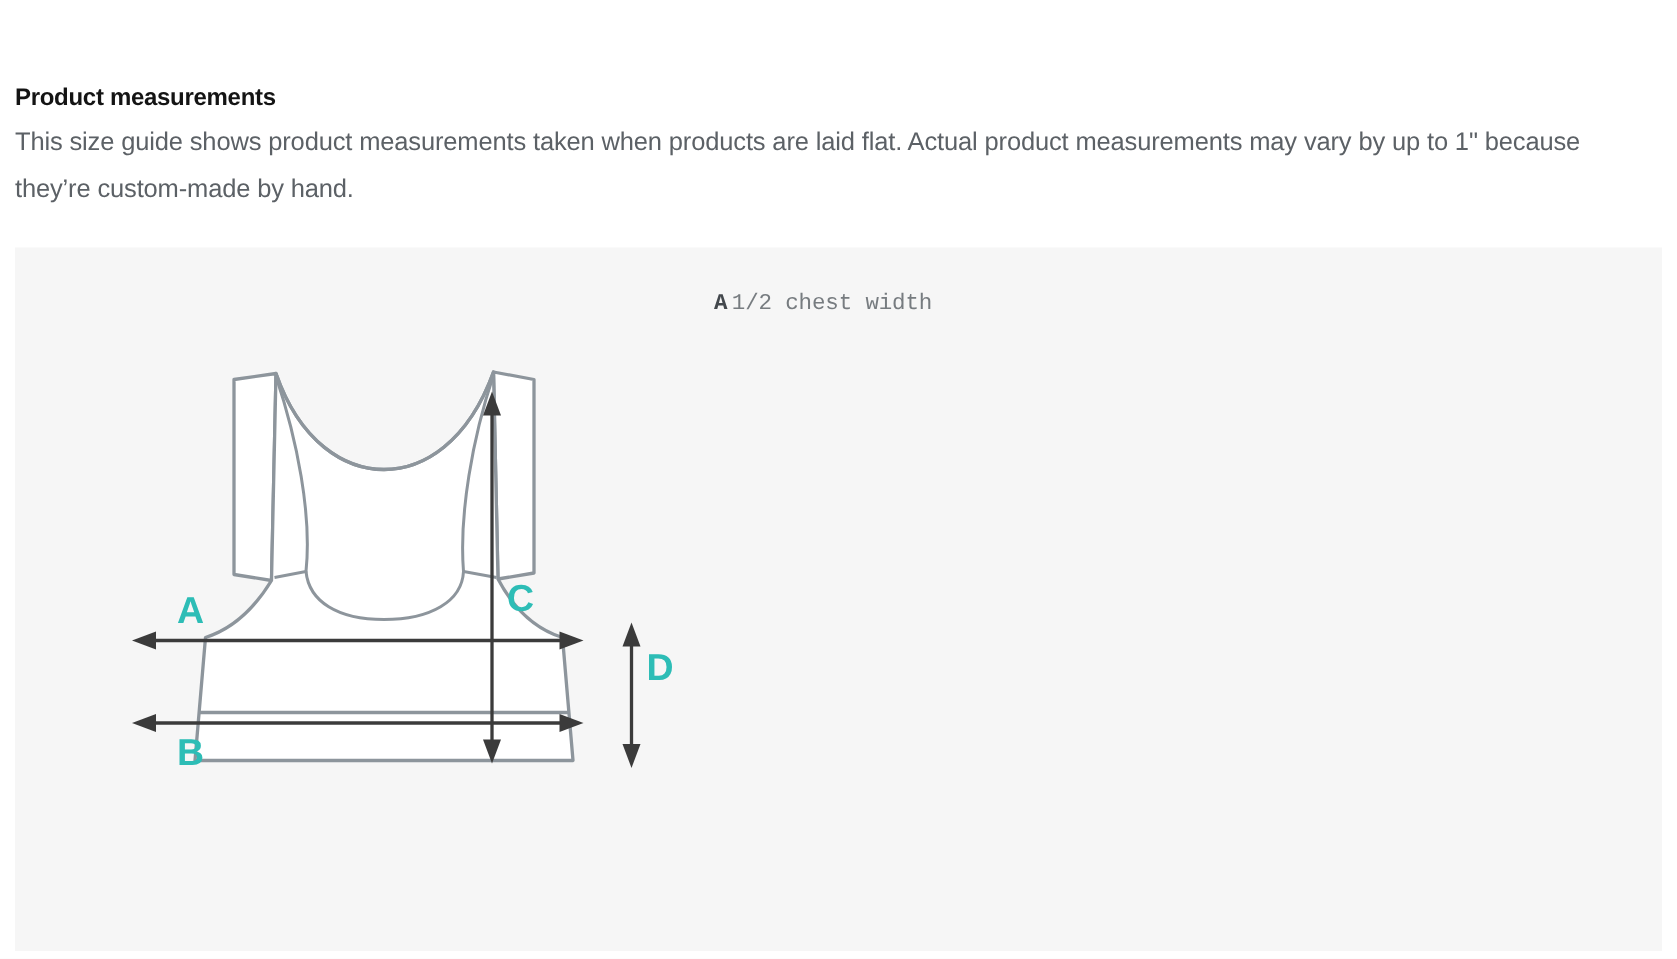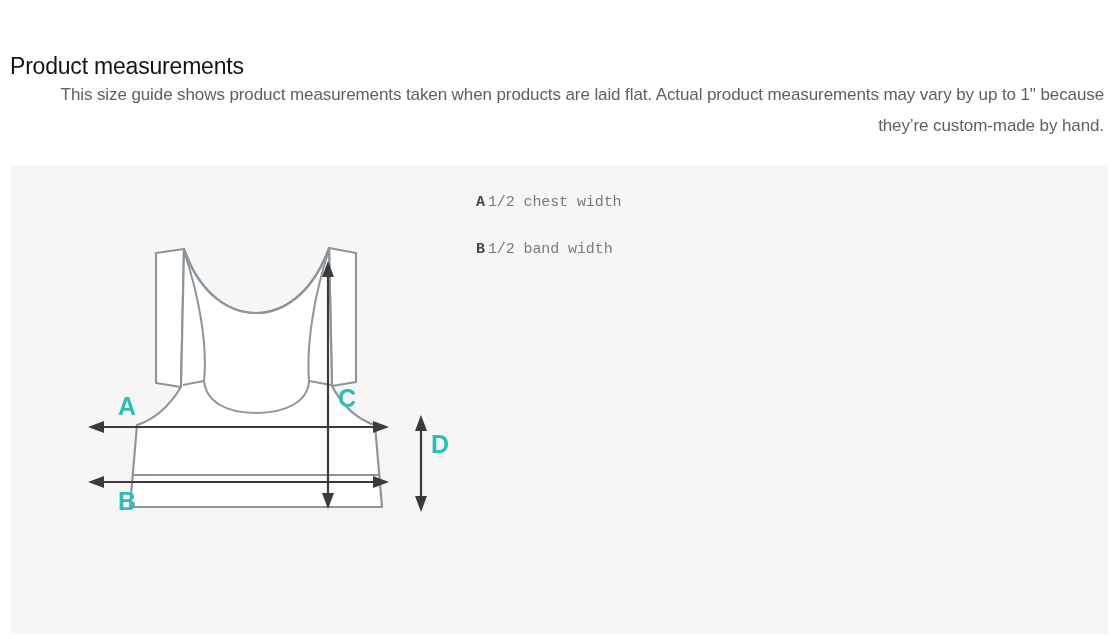--- a/index.html
+++ b/index.html
@@ -18,38 +18,37 @@
   .page {
     position: relative;
     width: 1118px;
     height: 639px;
   }
 
   .heading {
     position: absolute;
     left: 10px;
     top: 6px;
-    font-size: 23px;
-    font-weight: normal;
+    font-size: 16px;
+    font-weight: bold;
     letter-spacing: -0.2px;
     color: #141414;
     line-height: 30px;
     margin-top: 45px;
   }
 
   .intro {
     position: absolute;
     left: 10px;
     top: 62px;
     width: 1094px;
     font-size: 17px;
     line-height: 31px;
     color: #5c6166;
     letter-spacing: -0.1px;
-    text-align: right;
   }
 
   .panel {
     position: absolute;
     left: 10px;
     top: 165px;
     width: 1098px;
     height: 469px;
     background: #f6f6f6;
   }
@@ -160,19 +159,16 @@
         </g>
         <text x="351" y="218" fill="#2dbdb6" font-family="Liberation Sans, sans-serif" font-size="25" font-weight="bold">D</text>
 
       </svg>
     </div>
 
     <div class="legend">
       <div class="legend-item">
         <span class="key">A</span><span>1/2 chest width</span>
       </div>
-      <div class="legend-item">
-        <span class="key">B</span><span>1/2 band width</span>
-      </div>
     </div>
 
   </div>
 </div>
 
 </body></html>

